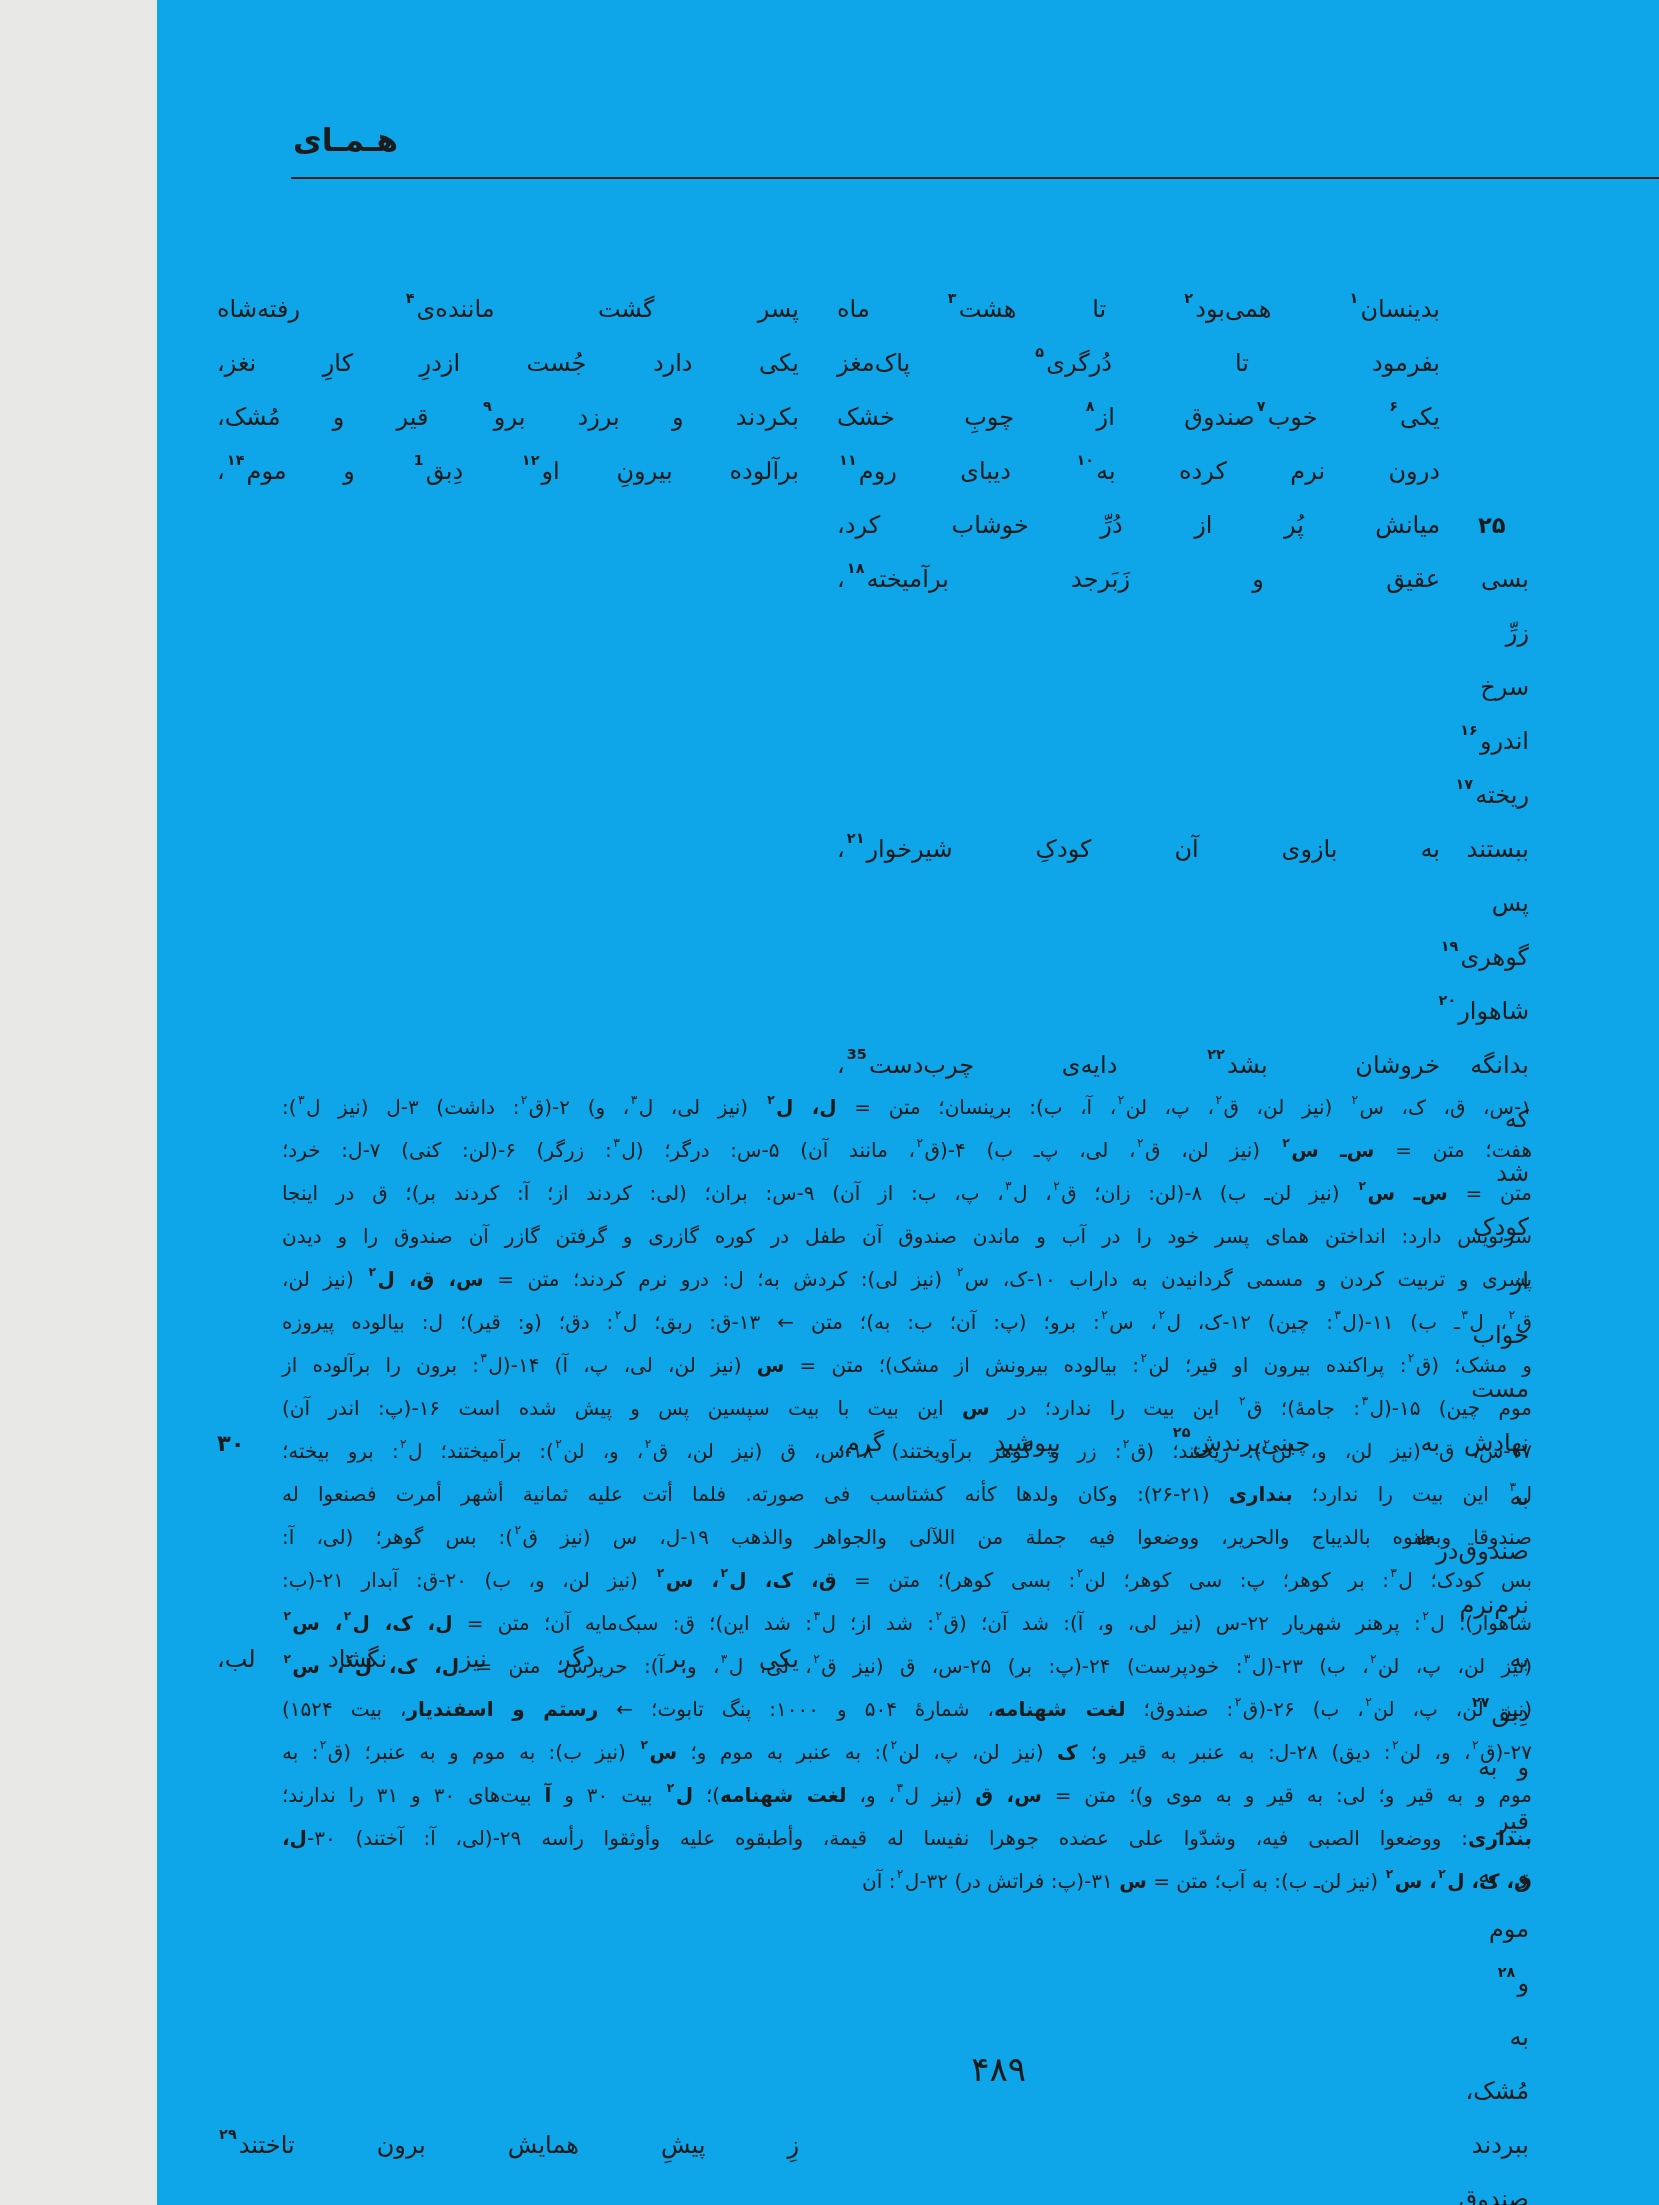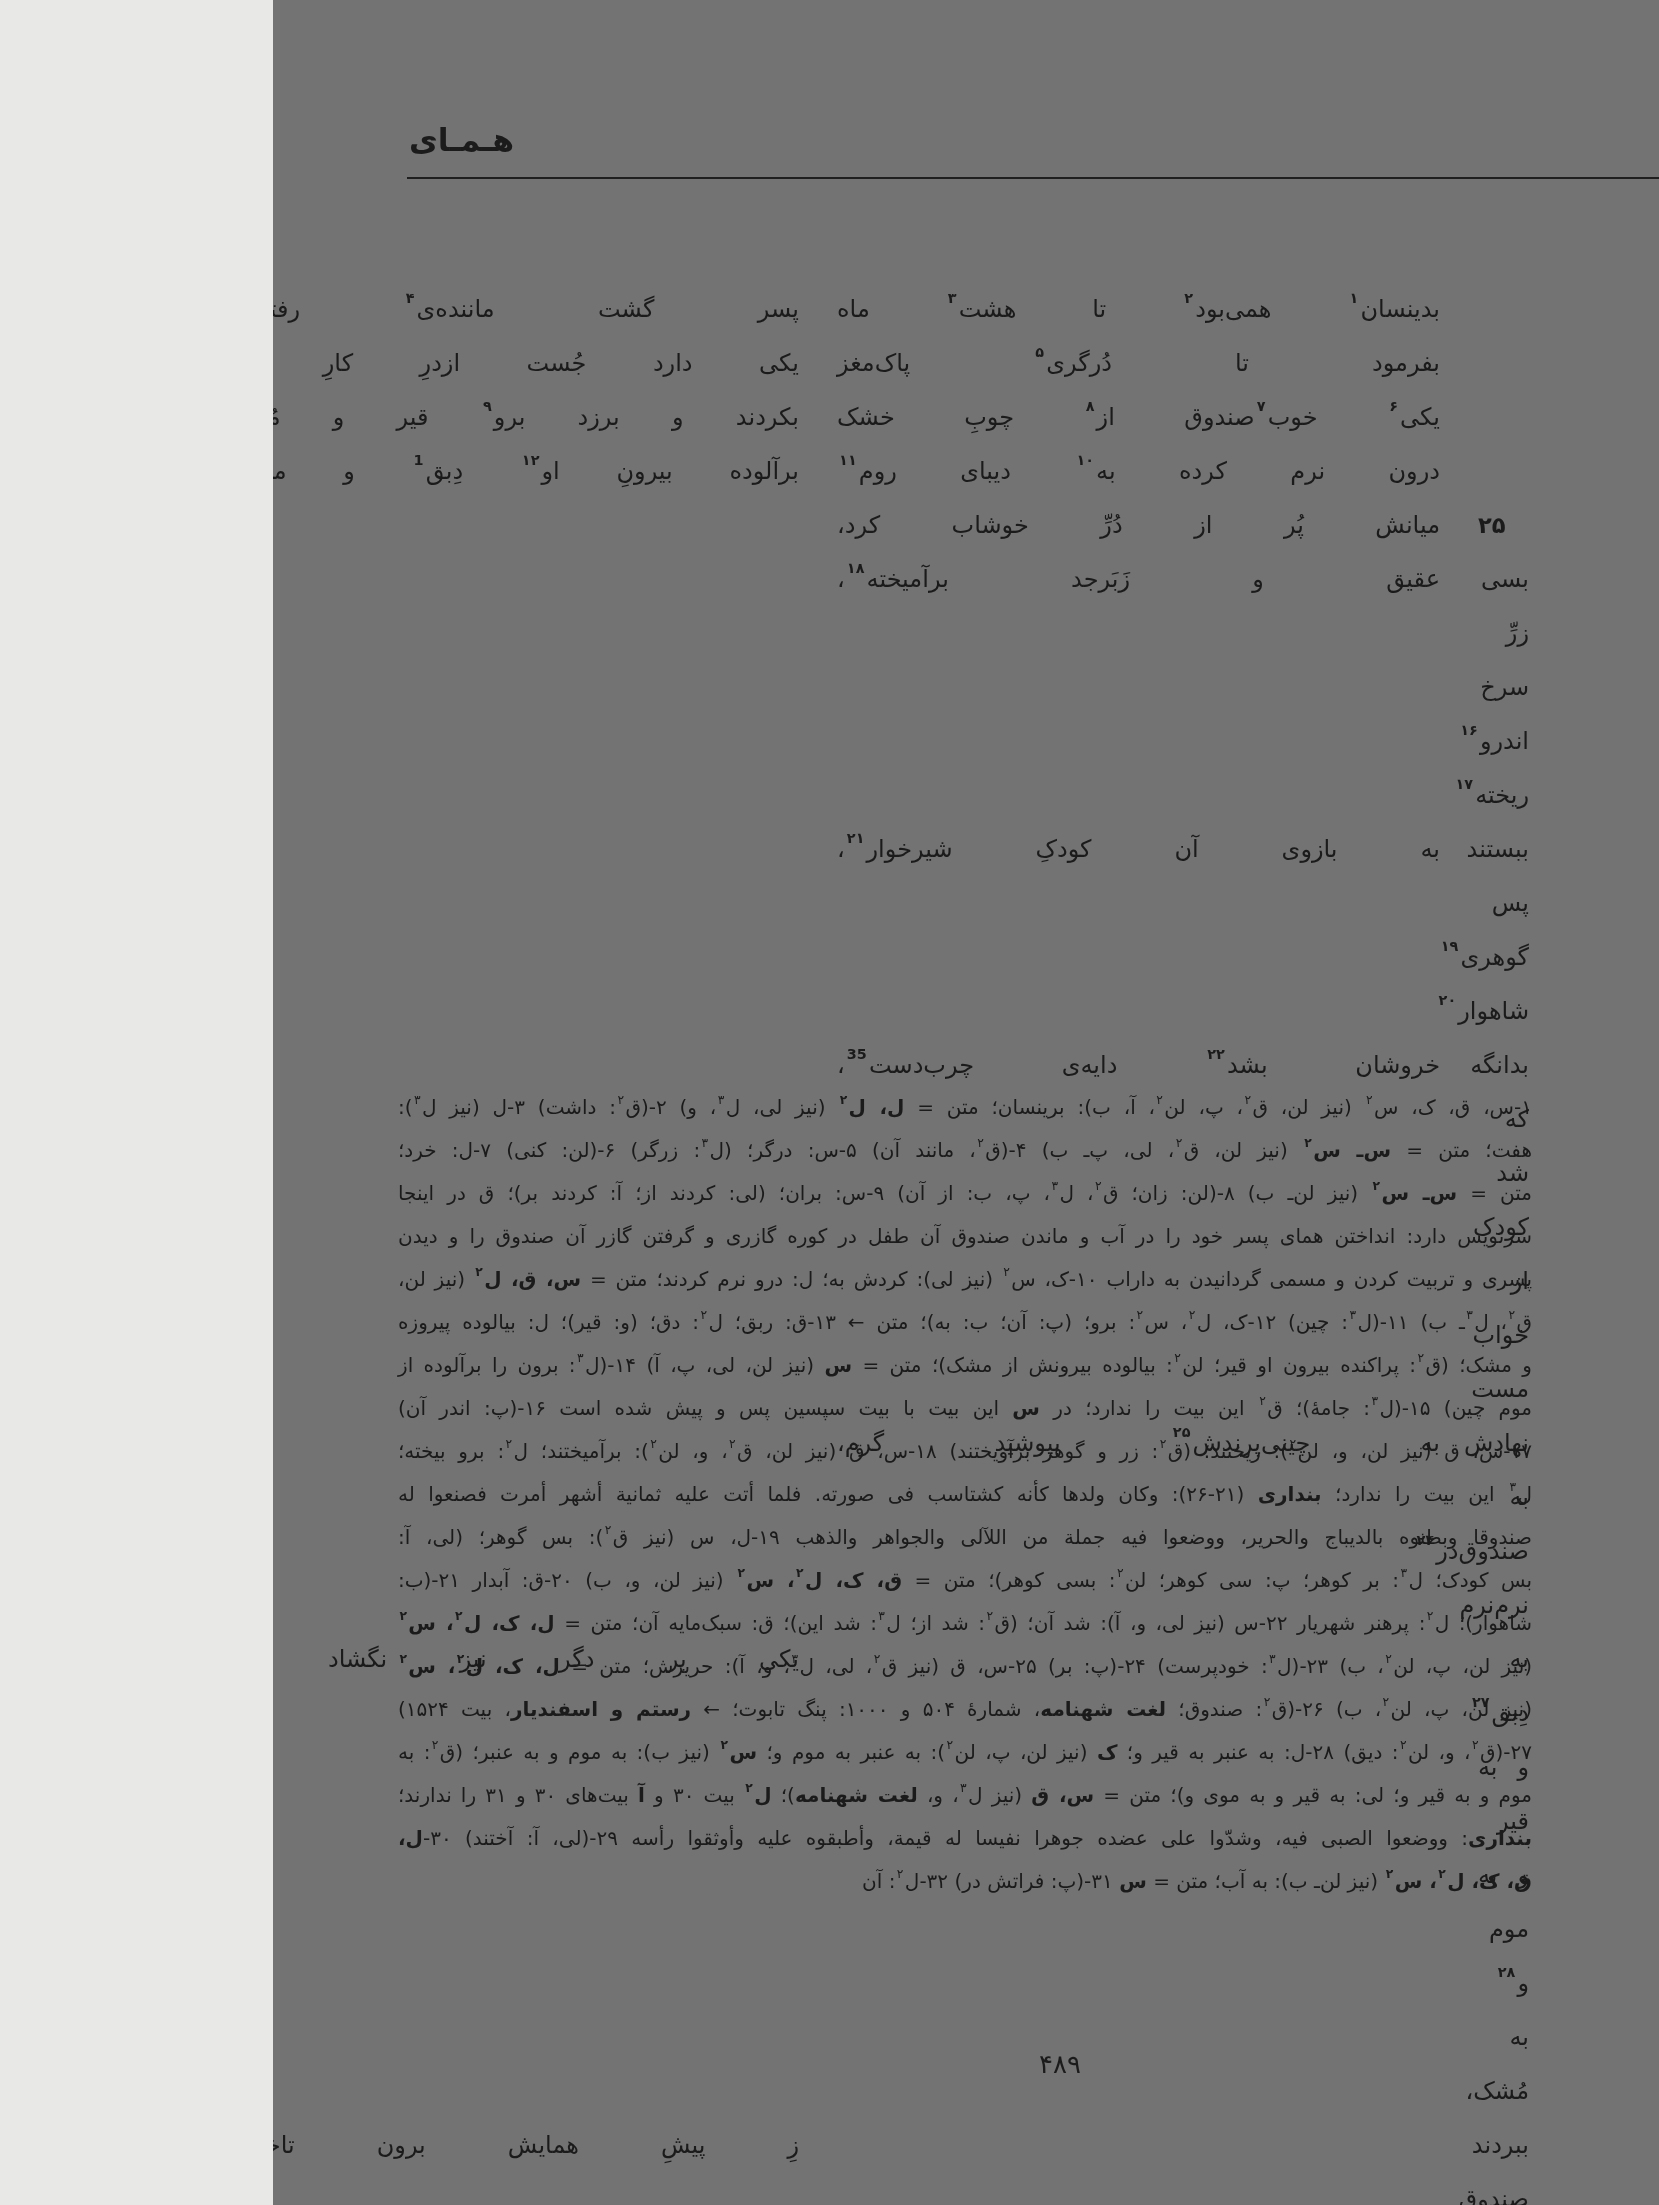--- a/index.html
+++ b/index.html
@@ -1,20 +1,20 @@
 <!DOCTYPE html>
 <html lang="fa" dir="rtl" style="font-size:11px"><head>
 <meta charset="utf-8">
 <style>
   html,body{margin:0;padding:0;background:#e8e8e6;}
   .page{
     position:relative;
-    width:1386px;
+    width:1502px;
     height:2205px;
-    background:#737373;
+    background:#0ea5e9;
     color:#1b1b1b;
     direction:rtl;
     font-family:"DejaVu Sans",sans-serif;
     overflow:hidden;
     text-decoration:underline;
   }
   
   .header-word{
     position:absolute;
     top:122px;
@@ -83,22 +83,22 @@
     vertical-align:10.3px;
     margin:0 1.4px;
   }
   .footnotes b{font-weight:700;}
   
   .page-number{
     position:absolute;
     top:2049px;
     left:705px;
     width:164px;
-    text-align:center;
-    font-size:26px;
+    text-align:right;
+    font-size:34px;
   }
 </style>
 </head>
 <body>
 
 <div class="page">
 
   <span class="header-word">هـمـای</span>
 
   <div class="header-rule"></div>

